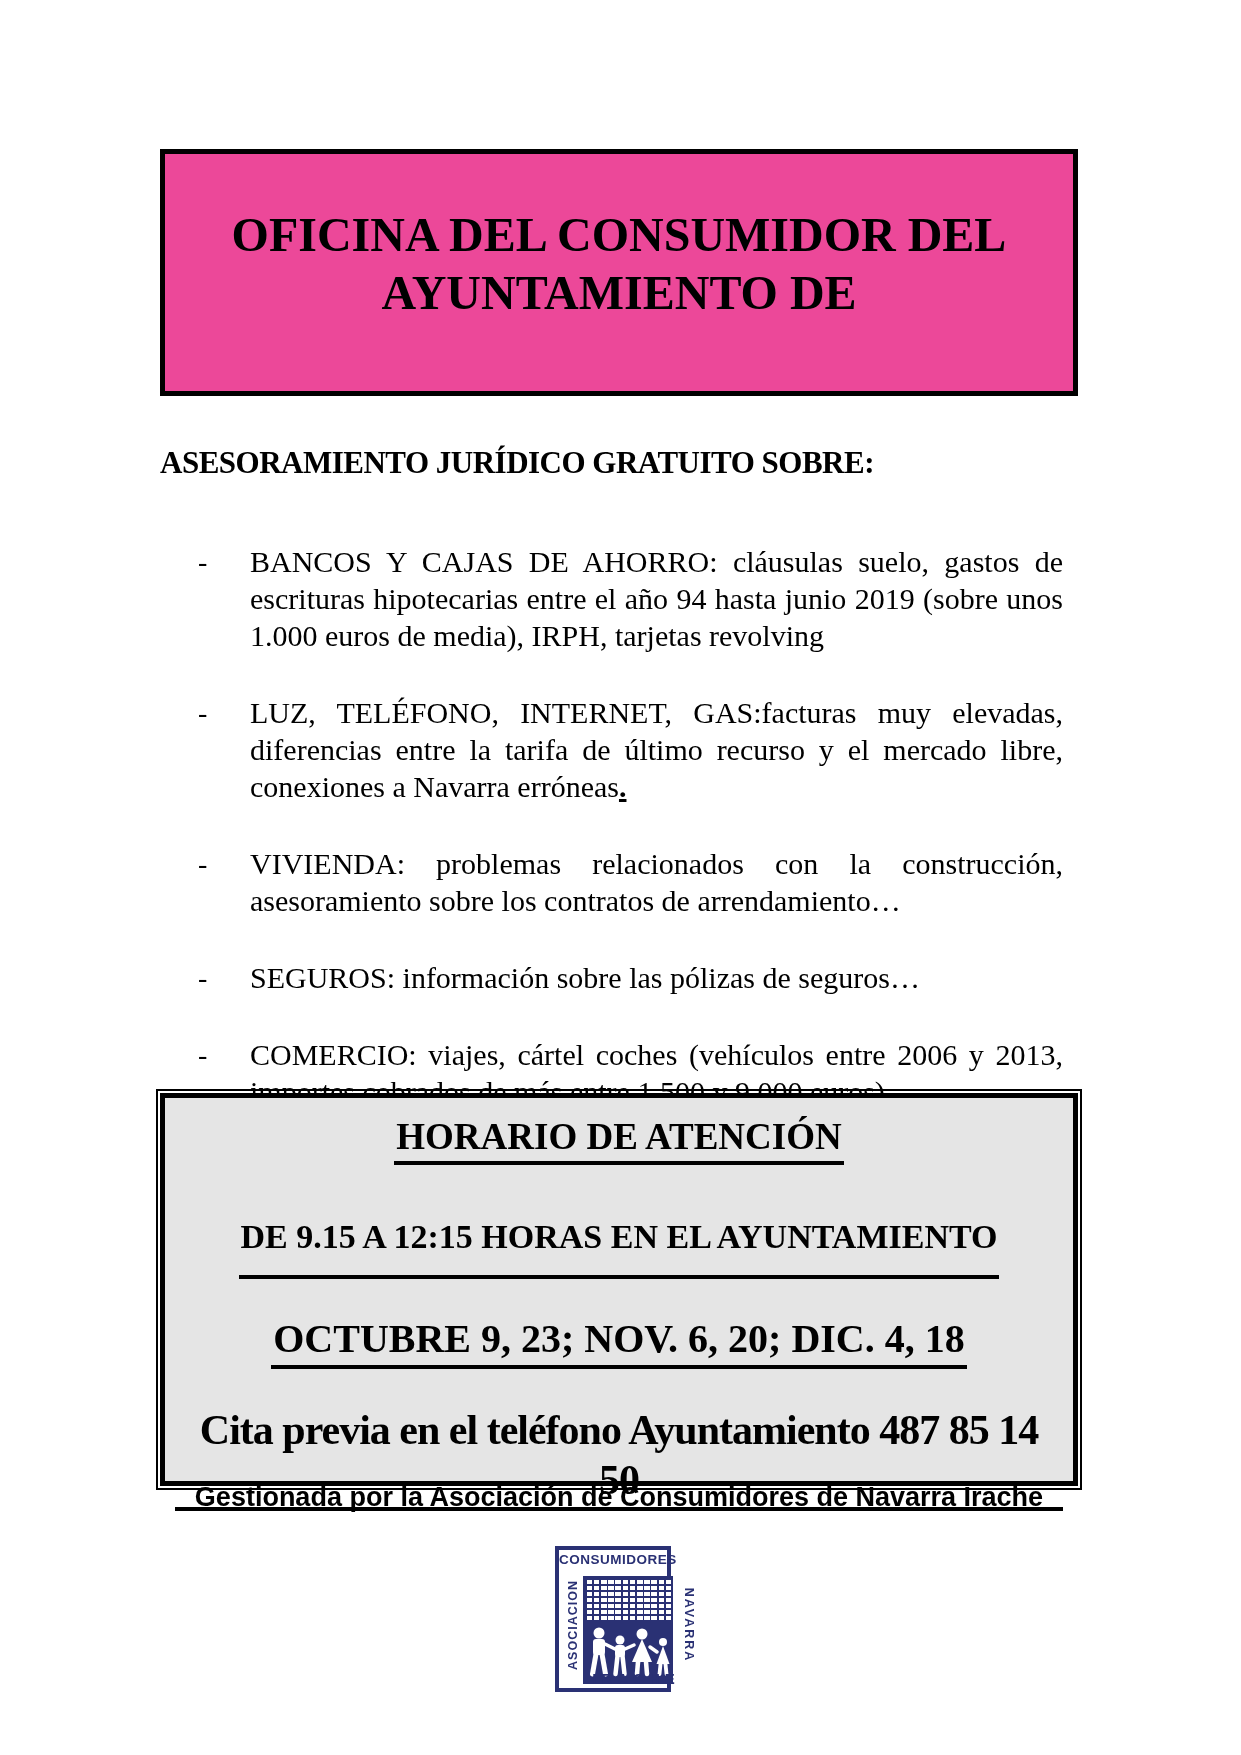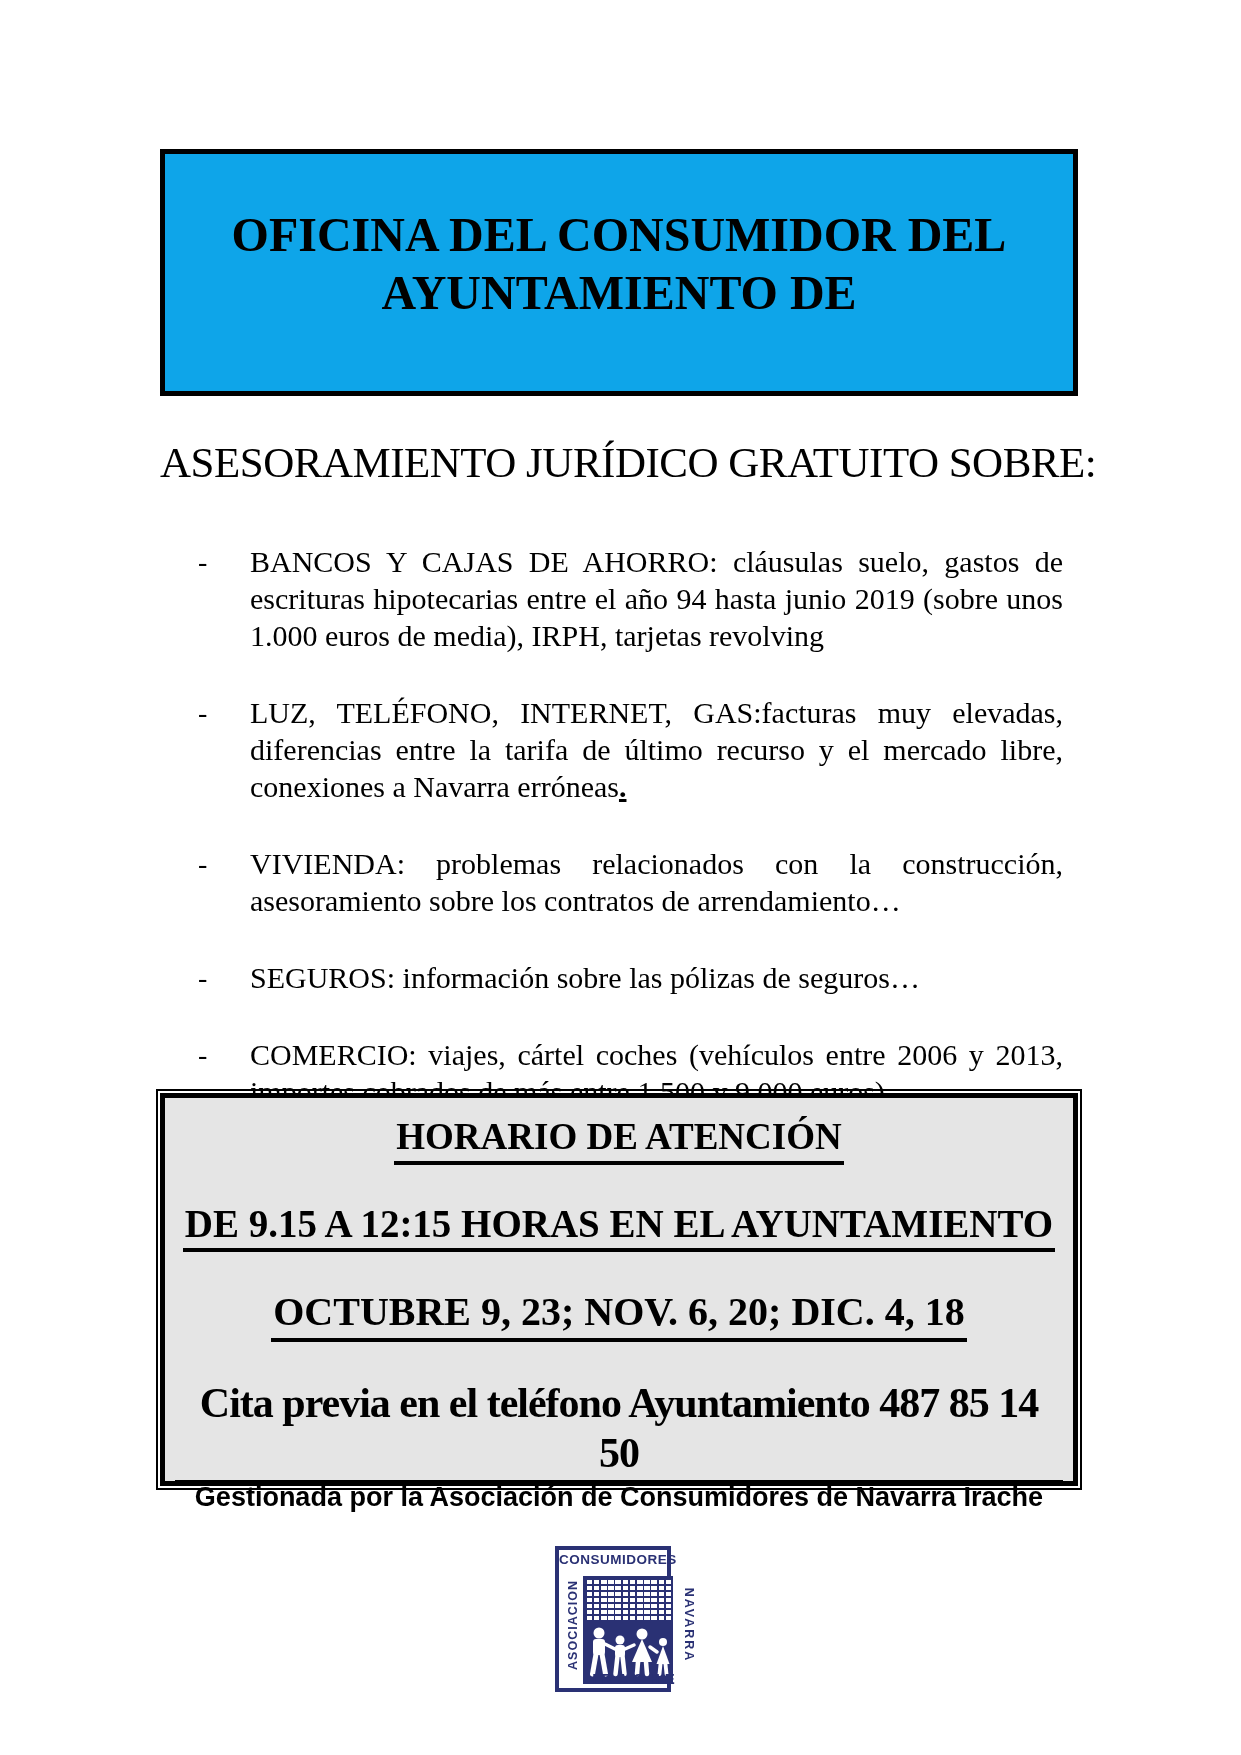--- a/index.html
+++ b/index.html
@@ -3,30 +3,30 @@
 <meta charset="utf-8">
 <style>
   html,body{margin:0;padding:0;}
   body{
     width:1241px;height:1755px;position:relative;background:#ffffff;
     font-family:"Liberation Serif", serif;color:#000;overflow:hidden;
   }
   
   .header-box{
     position:absolute;left:160px;top:149px;width:918px;height:247px;
-    box-sizing:border-box;border:5px solid #000;background:#0ea5e9;
+    box-sizing:border-box;border:5px solid #000;background:#ec4899;
     text-align:center;padding-top:52px;
   }
   .header-box .title-line{
     font-weight:bold;font-size:48px;line-height:58px;letter-spacing:0px;
   }
   
   .section-heading{
     position:absolute;left:160px;top:440px;width:918px;
-    font-weight:normal;font-size:43px;line-height:46px;white-space:nowrap;
+    font-weight:bold;font-size:31px;line-height:46px;white-space:nowrap;
     letter-spacing:-0.5px;
   }
   
   .bullet-list{
     position:absolute;left:160px;top:543px;width:903px;
     list-style:none;margin:0;padding:0;
   }
   .bullet-item{
     position:relative;padding-left:90px;margin:0 0 40px 0;
     font-size:30px;line-height:37px;text-align:justify;
@@ -40,21 +40,21 @@
   .schedule-box{
     position:absolute;left:160px;top:1093px;width:918px;height:393px;
     box-sizing:border-box;border:5px solid #000;outline:2px solid #000;outline-offset:2px;
     background:#e5e5e5;text-align:center;padding:16px 10px 0 10px;
   }
   .sched-line{margin:0 0 36px 0;font-weight:bold;}
   .sched-line .ul{
     display:inline-block;border-bottom:4px solid #000;padding:0 2px 2px 2px;
   }
   .sched-1{font-size:37px;line-height:45px;}
-  .sched-2{font-size:39px;line-height:45px;}
+  .sched-2{font-size:34px;line-height:72px;}
   .sched-3{font-size:40px;line-height:48px;}
   .sched-4{font-size:42px;line-height:50px;letter-spacing:-1px;}
   
   .footer-credit{
     position:absolute;left:160px;top:1482px;width:918px;text-align:center;
     font-family:"Liberation Sans", sans-serif;font-weight:bold;font-size:27px;
   }
   
   .logo{
     position:absolute;left:555px;top:1546px;width:116px;height:146px;

